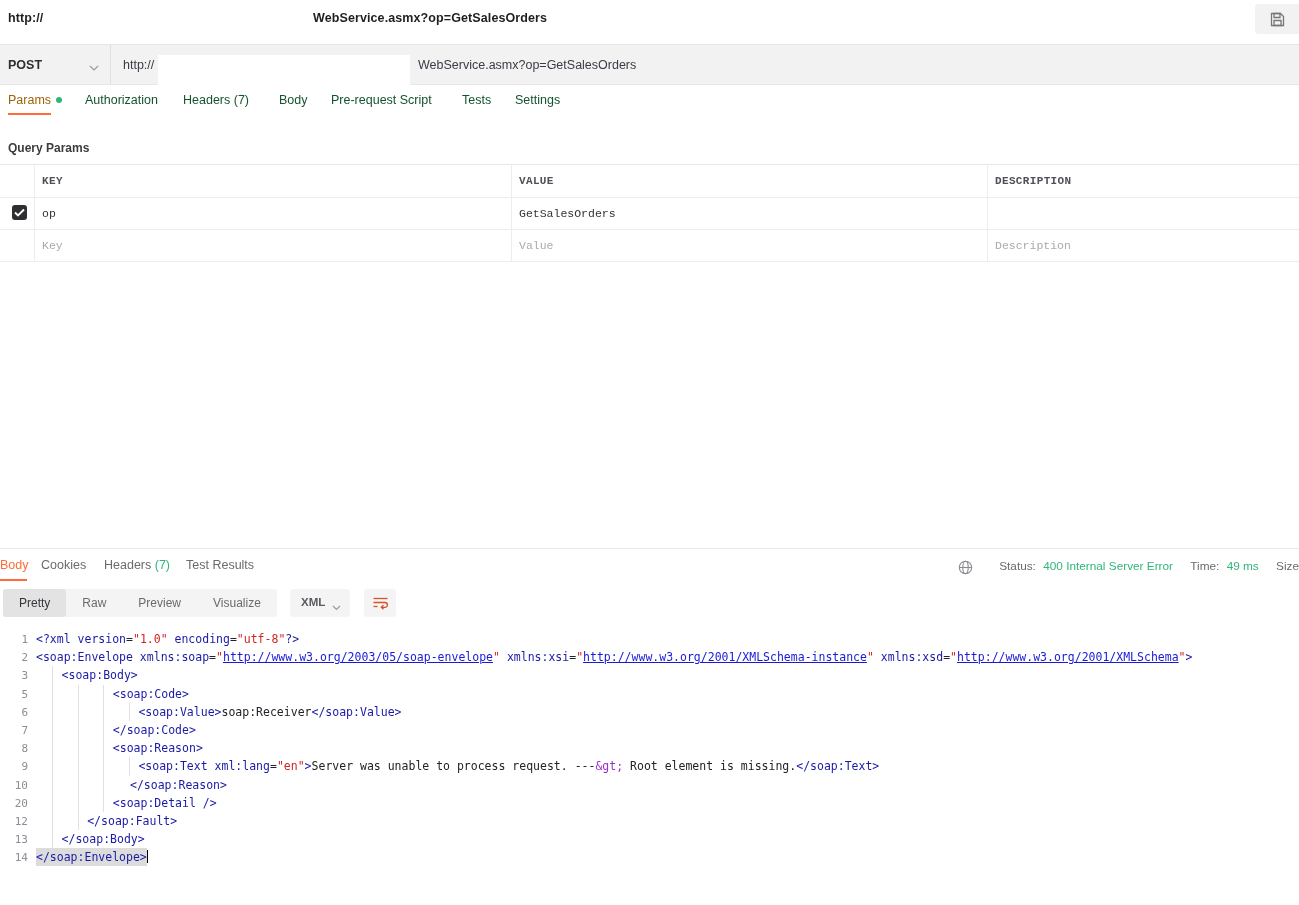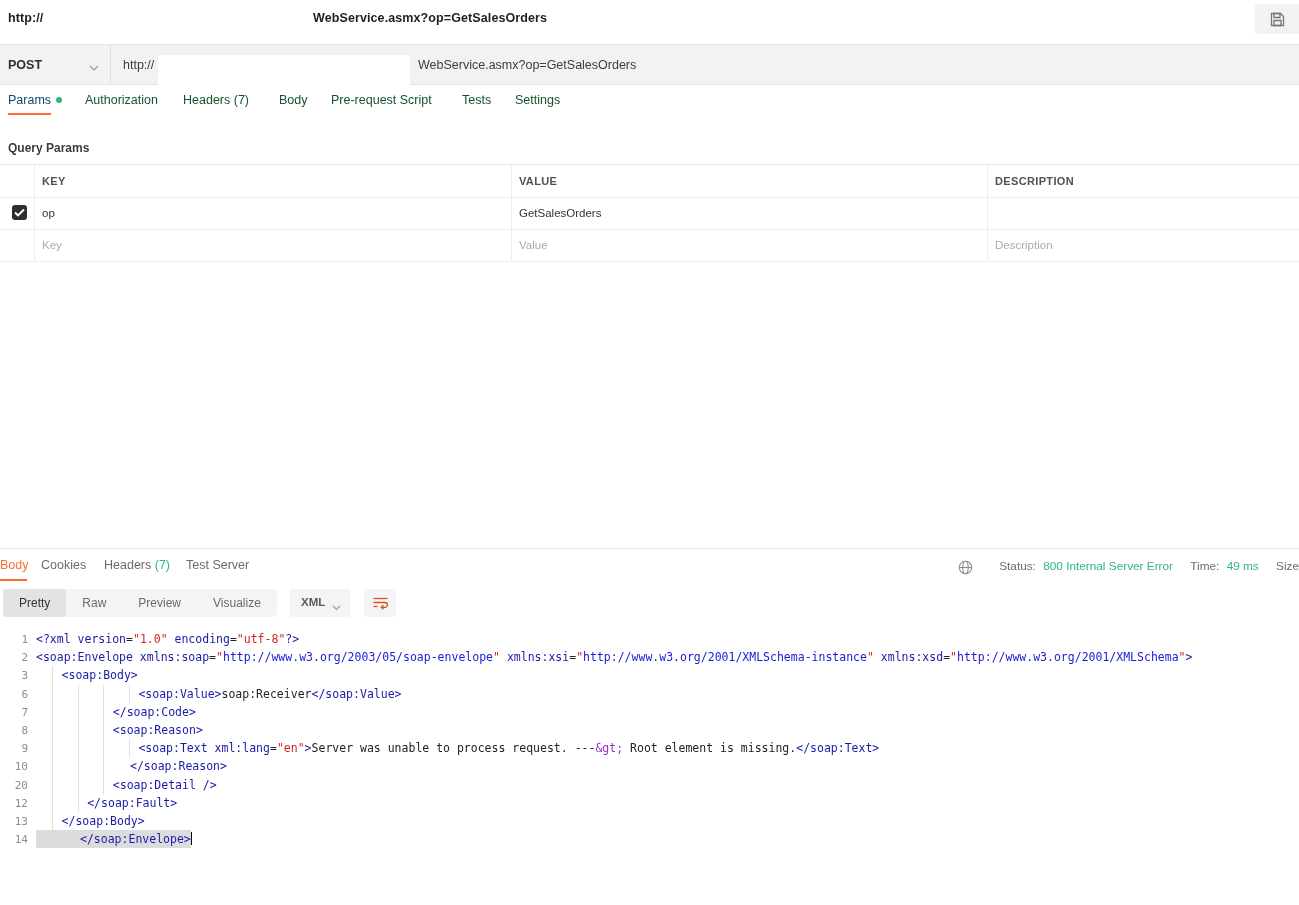--- a/index.html
+++ b/index.html
@@ -129,21 +129,21 @@
     background: #ffffff;
   }
   .reqtab {
     position: absolute;
     top: 8px;
     font-size: 12.5px;
     color: #14532d;
     white-space: nowrap;
   }
   .reqtab.active {
-    color: #0c4a6e;
+    color: #a16207;
     text-align: center;
   }
   .reqtab .dot {
     display: inline-block;
     width: 6px;
     height: 6px;
     border-radius: 50%;
     background: #31b57a;
     margin-left: 5px;
     vertical-align: middle;
@@ -191,20 +191,21 @@
     background: #ededed;
   }
   .c1 { left: 34px; }
   .c2 { left: 511px; }
   .c3 { left: 987px; }
   .ctext {
     position: absolute;
     top: 9px;
     font-size: 11.5px;
     white-space: nowrap;
+    font-family: Liberation Mono, monospace;
   }
   .head .ctext {
     font-weight: bold;
     color: #505058;
     font-size: 11px;
     letter-spacing: 0.35px;
     top: 10px;
   }
   .k { left: 42px; }
   .v { left: 519px; }
@@ -342,24 +343,24 @@
     text-align: right;
     color: #8d8d96;
     font-size: 11px;
     padding-right: 8px;
     box-sizing: border-box;
   }
   .ctext2 { display: inline-block; }
   .tag { color: #1a1aa6; }
   .attr { color: #1a1aa6; }
   .str { color: #d32222; }
-  .url { color: #1a1ad6; }
+  .url { color: #1a1ad6; text-decoration: underline; }
   .ent { color: #9b30c9; text-align: right; }
   .txt { color: #222228; }
-  .sel { background: #dcdcdc; padding-left: 44px; }
+  .sel { background: #dcdcdc; }
   .caret {
     display: inline-block;
     width: 1.5px;
     height: 13px;
     background: #000;
     vertical-align: -2px;
     margin-left: 0px;
   }
   .guide {
     position: absolute;
@@ -446,35 +447,35 @@
     <div class="ctext d ph">Description</div>
   </div>
 </div>
 
 <div class="resp-sep"></div>
 
 <div class="resptabs">
   <div class="resptab active" style="left:0px">Body</div>
   <div class="resptab" style="left:41px">Cookies</div>
   <div class="resptab" style="left:104px"><span>Headers</span> <span class="cnt">(7)</span></div>
-  <div class="resptab" style="left:186px">Test Server</div>
+  <div class="resptab" style="left:186px">Test Results</div>
   <div class="resptab-underline"></div>
 </div>
 
 <div class="status-wrap">
   <span class="globe">
     <svg width="15" height="15" viewBox="0 0 15 15" fill="none" stroke="#8a8a92" stroke-width="1.1">
       <circle cx="7.5" cy="7.5" r="6.2"></circle>
       <ellipse cx="7.5" cy="7.5" rx="2.7" ry="6.2"></ellipse>
       <path d="M1.4 7.5h12.2"></path>
     </svg>
   </span>
   <span style="width:38px"></span>
   <span>Status:</span>
-  <span class="ok" style="margin-left:4px">800 Internal Server Error</span>
+  <span class="ok" style="margin-left:4px">400 Internal Server Error</span>
   <span style="margin-left:14px">Time:</span>
   <span class="ok" style="margin-left:4px">49 ms</span>
   <span style="margin-left:14px">Size</span>
 </div>
 
 <div class="fmtbar">
   <div class="fmt-group">
     <div class="fmt active">Pretty</div>
     <div class="fmt">Raw</div>
     <div class="fmt">Preview</div>
@@ -495,20 +496,21 @@
       <path d="M11.5 9.3L9.3 11.3l2.2 2"></path>
       <path d="M1.5 10.5h4"></path>
     </svg>
   </div>
 </div>
 
 <div class="code" id="code-view">
     <div class="cline"><span class="gutter">1</span><span class="ctext2" style="margin-left: 0px;"><span class="tag">&lt;?xml </span><span class="attr">version</span><span class="txt">=</span><span class="str">"1.0"</span><span class="txt"> </span><span class="attr">encoding</span><span class="txt">=</span><span class="str">"utf-8"</span><span class="tag">?&gt;</span></span></div>
     <div class="cline"><span class="gutter">2</span><span class="ctext2" style="margin-left: 0px;"><span class="tag">&lt;soap:Envelope </span><span class="attr">xmlns:soap</span><span class="txt">=</span><span class="str">"</span><span class="url">http://www.w3.org/2003/05/soap-envelope</span><span class="str">"</span><span class="txt"> </span><span class="attr">xmlns:xsi</span><span class="txt">=</span><span class="str">"</span><span class="url">http://www.w3.org/2001/XMLSchema-instance</span><span class="str">"</span><span class="txt"> </span><span class="attr">xmlns:xsd</span><span class="txt">=</span><span class="str">"</span><span class="url">http://www.w3.org/2001/XMLSchema</span><span class="str">"</span><span class="tag">&gt;</span></span></div>
     <div class="cline"><span class="gutter">3</span><span class="ctext2" style="margin-left: 25.6px;"><span class="tag">&lt;soap:Body&gt;</span></span><span class="guide" style="left: 52px;"></span></div>
+    <div class="cline"><span class="gutter">5</span><span class="ctext2" style="margin-left: 76.8px;"><span class="tag">&lt;soap:Code&gt;</span></span><span class="guide" style="left: 52px;"></span><span class="guide" style="left: 77.6px;"></span><span class="guide" style="left: 103.2px;"></span></div>
     <div class="cline"><span class="gutter">6</span><span class="ctext2" style="margin-left: 102.4px;"><span class="tag">&lt;soap:Value&gt;</span><span class="txt">soap:Receiver</span><span class="tag">&lt;/soap:Value&gt;</span></span><span class="guide" style="left: 52px;"></span><span class="guide" style="left: 77.6px;"></span><span class="guide" style="left: 103.2px;"></span><span class="guide" style="left: 128.8px;"></span></div>
     <div class="cline"><span class="gutter">7</span><span class="ctext2" style="margin-left: 76.8px;"><span class="tag">&lt;/soap:Code&gt;</span></span><span class="guide" style="left: 52px;"></span><span class="guide" style="left: 77.6px;"></span><span class="guide" style="left: 103.2px;"></span></div>
     <div class="cline"><span class="gutter">8</span><span class="ctext2" style="margin-left: 76.8px;"><span class="tag">&lt;soap:Reason&gt;</span></span><span class="guide" style="left: 52px;"></span><span class="guide" style="left: 77.6px;"></span><span class="guide" style="left: 103.2px;"></span></div>
     <div class="cline"><span class="gutter">9</span><span class="ctext2" style="margin-left: 102.4px;"><span class="tag">&lt;soap:Text </span><span class="attr">xml:lang</span><span class="txt">=</span><span class="str">"en"</span><span class="tag">&gt;</span><span class="txt">Server was unable to process request. ---</span><span class="ent">&amp;gt;</span><span class="txt"> Root element is missing.</span><span class="tag">&lt;/soap:Text&gt;</span></span><span class="guide" style="left: 52px;"></span><span class="guide" style="left: 77.6px;"></span><span class="guide" style="left: 103.2px;"></span><span class="guide" style="left: 128.8px;"></span></div>
     <div class="cline"><span class="gutter">10</span><span class="ctext2" style="margin-left: 94px;"><span class="tag">&lt;/soap:Reason&gt;</span></span><span class="guide" style="left: 52px;"></span><span class="guide" style="left: 77.6px;"></span><span class="guide" style="left: 103.2px;"></span></div>
     <div class="cline"><span class="gutter">20</span><span class="ctext2" style="margin-left: 76.8px;"><span class="tag">&lt;soap:Detail /&gt;</span></span><span class="guide" style="left: 52px;"></span><span class="guide" style="left: 77.6px;"></span><span class="guide" style="left: 103.2px;"></span></div>
     <div class="cline"><span class="gutter">12</span><span class="ctext2" style="margin-left: 51.2px;"><span class="tag">&lt;/soap:Fault&gt;</span></span><span class="guide" style="left: 52px;"></span><span class="guide" style="left: 77.6px;"></span></div>
     <div class="cline"><span class="gutter">13</span><span class="ctext2" style="margin-left: 25.6px;"><span class="tag">&lt;/soap:Body&gt;</span></span><span class="guide" style="left: 52px;"></span></div>
     <div class="cline"><span class="gutter">14</span><span class="ctext2 sel" style="margin-left: 0px;"><span class="tag">&lt;/soap:Envelope&gt;</span></span><span class="caret"></span></div>
   </div>

